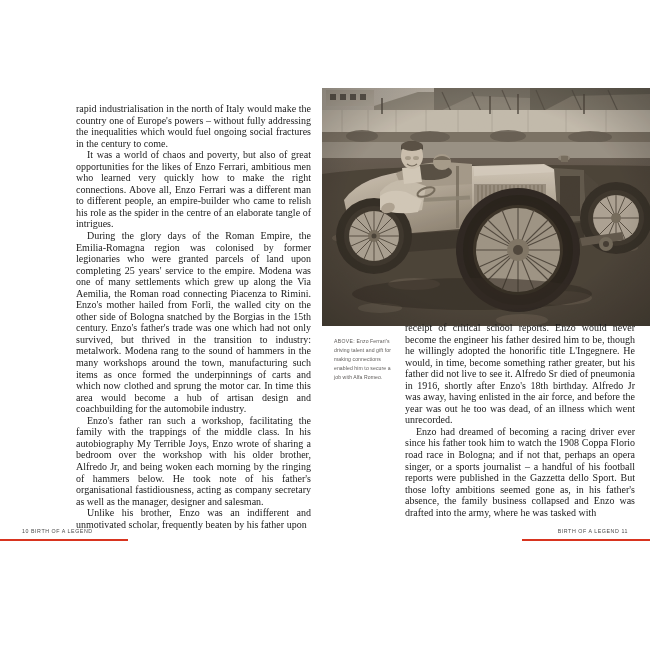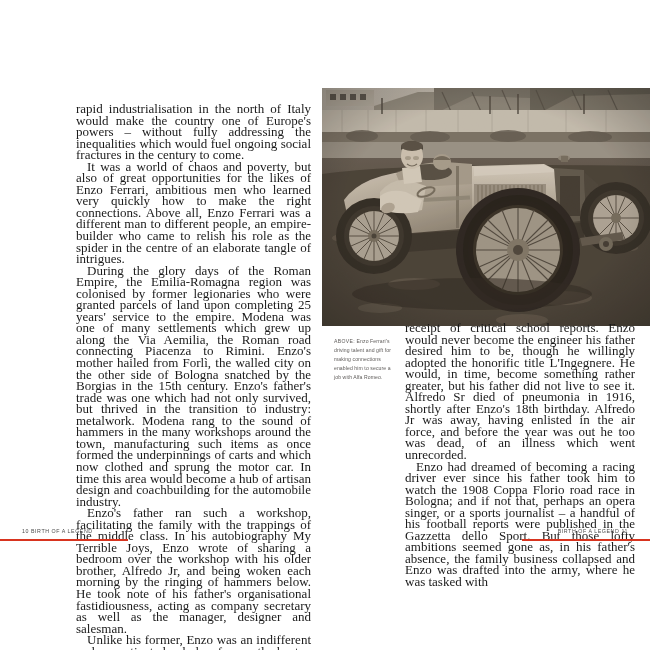--- a/index.html
+++ b/index.html
@@ -88,21 +88,21 @@
     position: absolute;
     left: 405px;
     top: 322px;
     width: 230px;
   }
 
   
   .body-p {
     margin: 0;
     font-family: "Liberation Serif", serif;
-    font-size: 13px;
+    font-size: 10px;
     line-height: 11.55px;
     color: #1a1a1a;
     text-align: justify;
     -webkit-font-smoothing: antialiased;
   }
   .body-p + .body-p {
     text-indent: 11px;
   }
 
   
@@ -156,21 +156,21 @@
 
 <div id="spread">
 
   <div id="left-page">
 
     <div id="left-column">
       <p class="body-p">rapid industrialisation in the north of Italy would make the country one of Europe's powers – without fully addressing the inequalities which would fuel ongoing social fractures in the century to come.</p>
       <p class="body-p">It was a world of chaos and poverty, but also of great opportunities for the likes of Enzo Ferrari, ambitious men who learned very quickly how to make the right connections. Above all, Enzo Ferrari was a different man to different people, an empire-builder who came to relish his role as the spider in the centre of an elaborate tangle of intrigues.</p>
       <p class="body-p">During the glory days of the Roman Empire, the Emilia-Romagna region was colonised by former legionaries who were granted parcels of land upon completing 25 years' service to the empire. Modena was one of many settlements which grew up along the Via Aemilia, the Roman road connecting Piacenza to Rimini. Enzo's mother hailed from Forlì, the walled city on the other side of Bologna snatched by the Borgias in the 15th century. Enzo's father's trade was one which had not only survived, but thrived in the transition to industry: metalwork. Modena rang to the sound of hammers in the many workshops around the town, manufacturing such items as once formed the underpinnings of carts and which now clothed and sprung the motor car. In time this area would become a hub of artisan design and coachbuilding for the automobile industry.</p>
       <p class="body-p">Enzo's father ran such a workshop, facilitating the family with the trappings of the middle class. In his autobiography My Terrible Joys, Enzo wrote of sharing a bedroom over the workshop with his older brother, Alfredo Jr, and being woken each morning by the ringing of hammers below. He took note of his father's organisational fastidiousness, acting as company secretary as well as the manager, designer and salesman.</p>
-      <p class="body-p">Unlike his former, Enzo was an indifferent and unmotivated scholar, frequently beaten by his father upon</p>
+      <p class="body-p">Unlike his brother, Enzo was an indifferent and unmotivated scholar, frequently beaten by his father upon</p>
     </div>
 
     <div class="footer" id="footer-left">
       <span class="footer-label">10 BIRTH OF A LEGEND</span>
       <div class="footer-rule"></div>
     </div>
 
   </div>
 
   <div id="right-page"></div>

